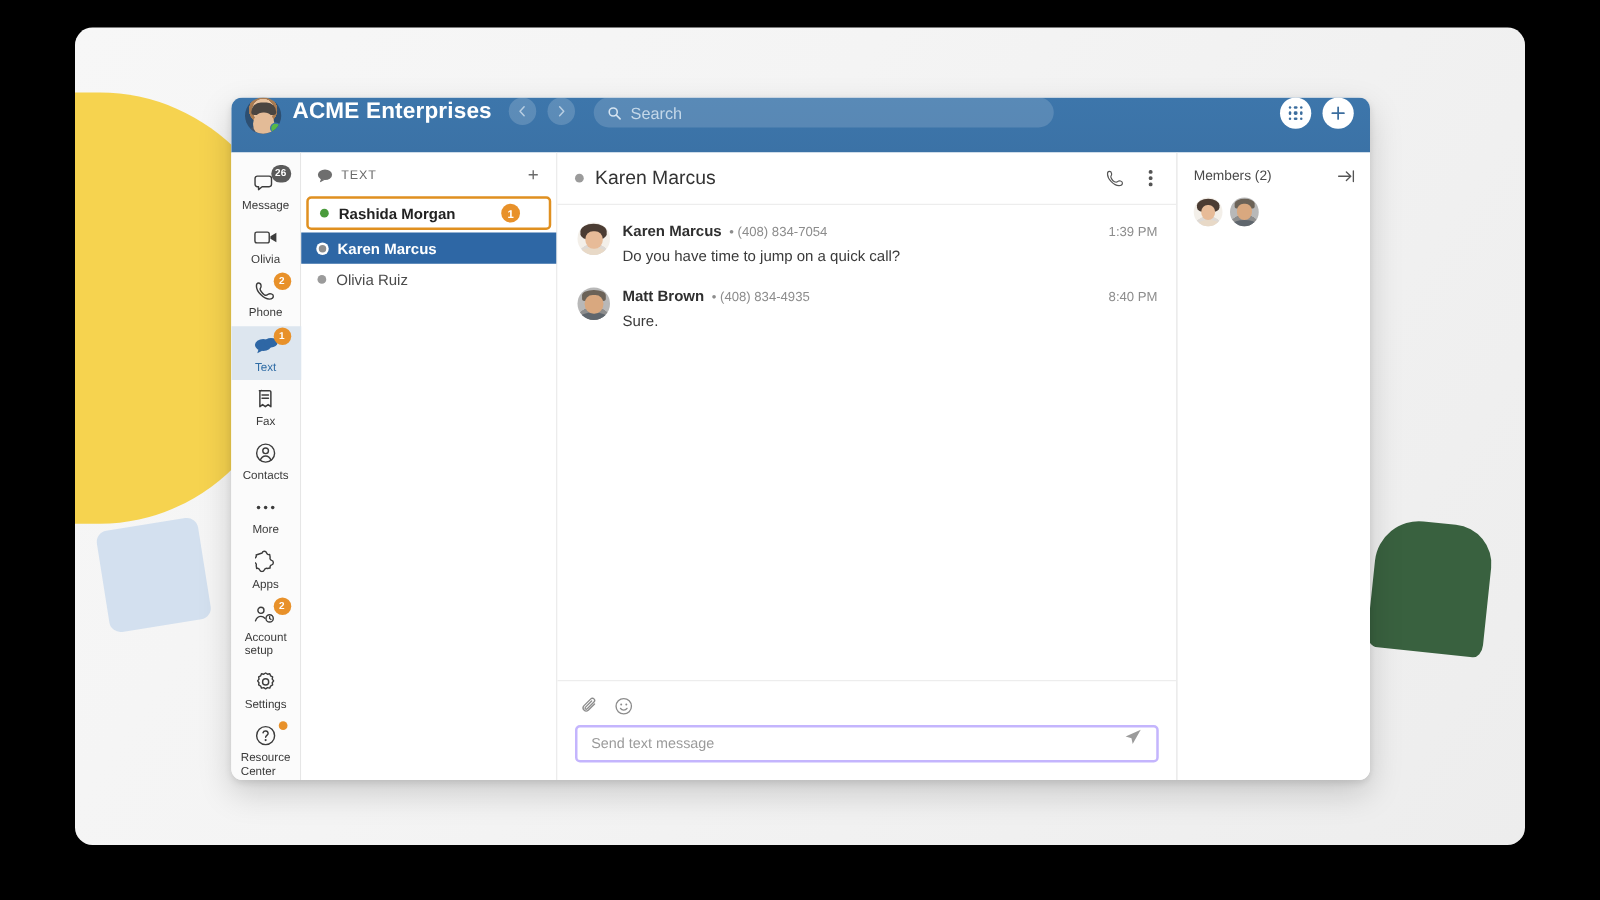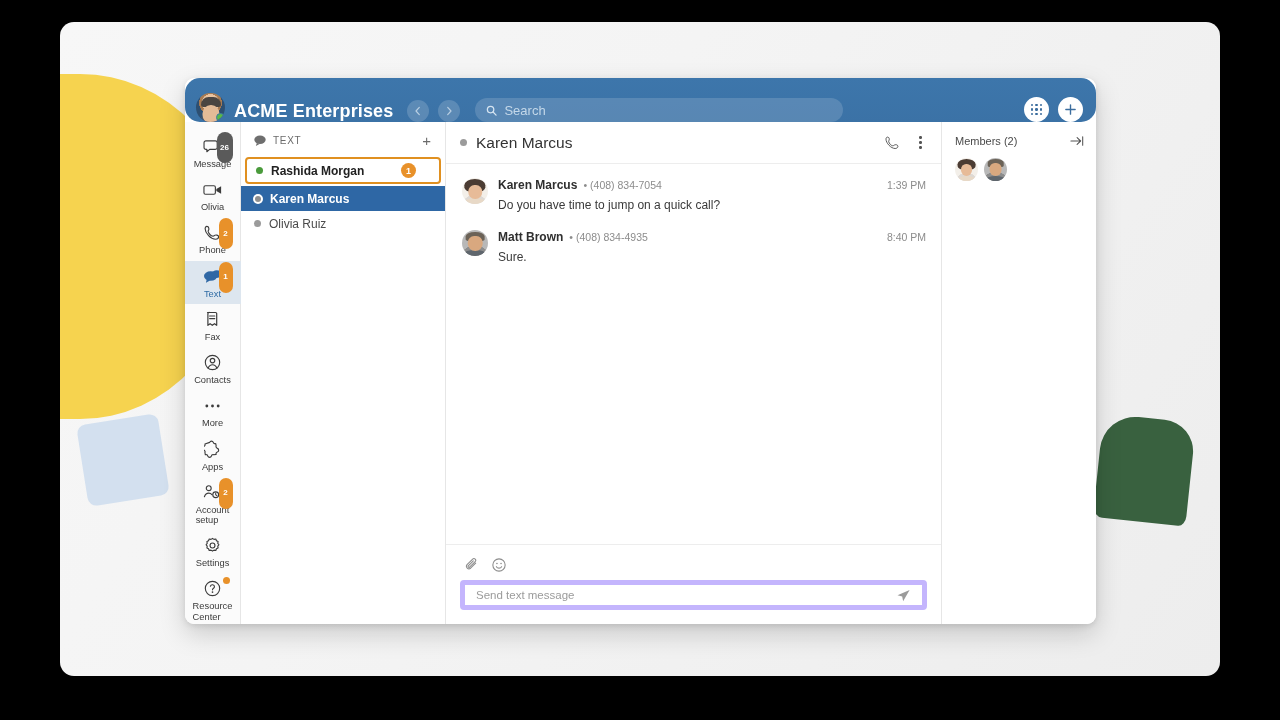--- a/index.html
+++ b/index.html
@@ -44,21 +44,21 @@
     width: 911px; height: 546px;
     background: #fff; border-radius: 9px;
     box-shadow: 0 10px 26px rgba(0,0,0,.17), 0 2px 6px rgba(0,0,0,.10);
     overflow: hidden; display: flex; flex-direction: column;
   }
 
   
   #topbar {
     height: 44px; flex: 0 0 44px;
     background: linear-gradient(180deg,#3d76ab 0%,#3b72a6 100%);
-    display: flex; align-items: flex-end; padding: 0 13px 0 11px; gap: 9px; border-radius: 15px;
+    display: flex; align-items: flex-start; padding: 0 13px 0 11px; gap: 9px;
   }
   .hdr-avatar {
     position: relative; width: 29px; height: 29px; border-radius: 50%;
     overflow: hidden; flex: 0 0 29px;
     background: radial-gradient(circle at 50% 34%,#e8c3a0 0 36%,#a87b52 37% 47%,#2d4f72 48%);
   }
   .hdr-avatar .face {
     position: absolute; left: 50%; top: 40%; transform: translateX(-50%);
     width: 17px; height: 18px; border-radius: 48% 48% 44% 44%;
     background: #e3bb97;
@@ -126,21 +126,21 @@
     width: 56px; padding: 6px 0 5px; display: flex; flex-direction: column;
     align-items: center; gap: 3px; cursor: pointer; position: relative;
   }
   .rail-item.active { background: #dde6ef; }
   .rail-ico { position: relative; width: 24px; height: 19px; display: flex; align-items: center; justify-content: center; color: #3c3c3c; }
   .rail-ico svg { display: block; }
   .rail-lbl { font-size: 9.3px; color: #3a3a3a; line-height: 1.1; text-align: left; }
   .rail-item.active .rail-lbl { color: #2f6ca5; }
   .badge {
     position: absolute; color: #fff; font-size: 8px; font-weight: 700;
-    border-radius: 9px; min-width: 14px; height: 31px; padding: 0 3.5px;
+    border-radius: 9px; min-width: 14px; height: 14px; padding: 0 3.5px;
     display: flex; align-items: center; justify-content: center;
     top: -5px; right: -8px; line-height: 1;
   }
   .badge.gray { background: #5a5a5a; }
   .badge.orange { background: #e8912a; }
   .badge.dotonly { min-width: 7px; width: 7px; height: 7px; padding: 0; top: -2px; right: -5px; }
   #rail-spacer { height: 16px; }
 
   
   #convlist {
@@ -203,22 +203,22 @@
   .m-name { font-size: 12px; font-weight: 700; color: #2f2f2f; }
   .m-phone { font-size: 10.5px; color: #8c8c8c; }
   .m-phone .d { margin-right: 3px; }
   .m-time { margin-left: auto; font-size: 10.5px; color: #8c8c8c; }
   .m-text { font-size: 12px; color: #3a3a3a; margin-top: 5px; line-height: 1.35; }
 
   #composer { padding: 6px 14px 14px 14px; border-top: 1px solid #ededed; }
   #comp-tools { display: flex; align-items: center; gap: 13px; padding: 6px 4px 8px 5px; color: #8c8c8c; }
   .ctool { cursor: pointer; display: flex; }
   #comp-field {
-    height: 30px; border: 5px solid #c4b5fd; border-radius: 4px;
-    display: flex; align-items: center; padding: 0 9px 0 11px;
+    height: 30px; border: 2px solid #c4b5fd; border-radius: 4px;
+    display: flex; padding: 0 9px 0 11px;
   }
   #comp-input {
     flex: 1; border: none; outline: none; background: transparent;
     font-size: 11.5px; color: #333; font-family: "Liberation Sans", sans-serif;
   }
   #comp-input::placeholder { color: #9b9b9b; }
   #send-btn { background: none; border: none; cursor: pointer; color: #9b9b9b; display: flex; padding: 0 2px; }
 
   
   #members {

